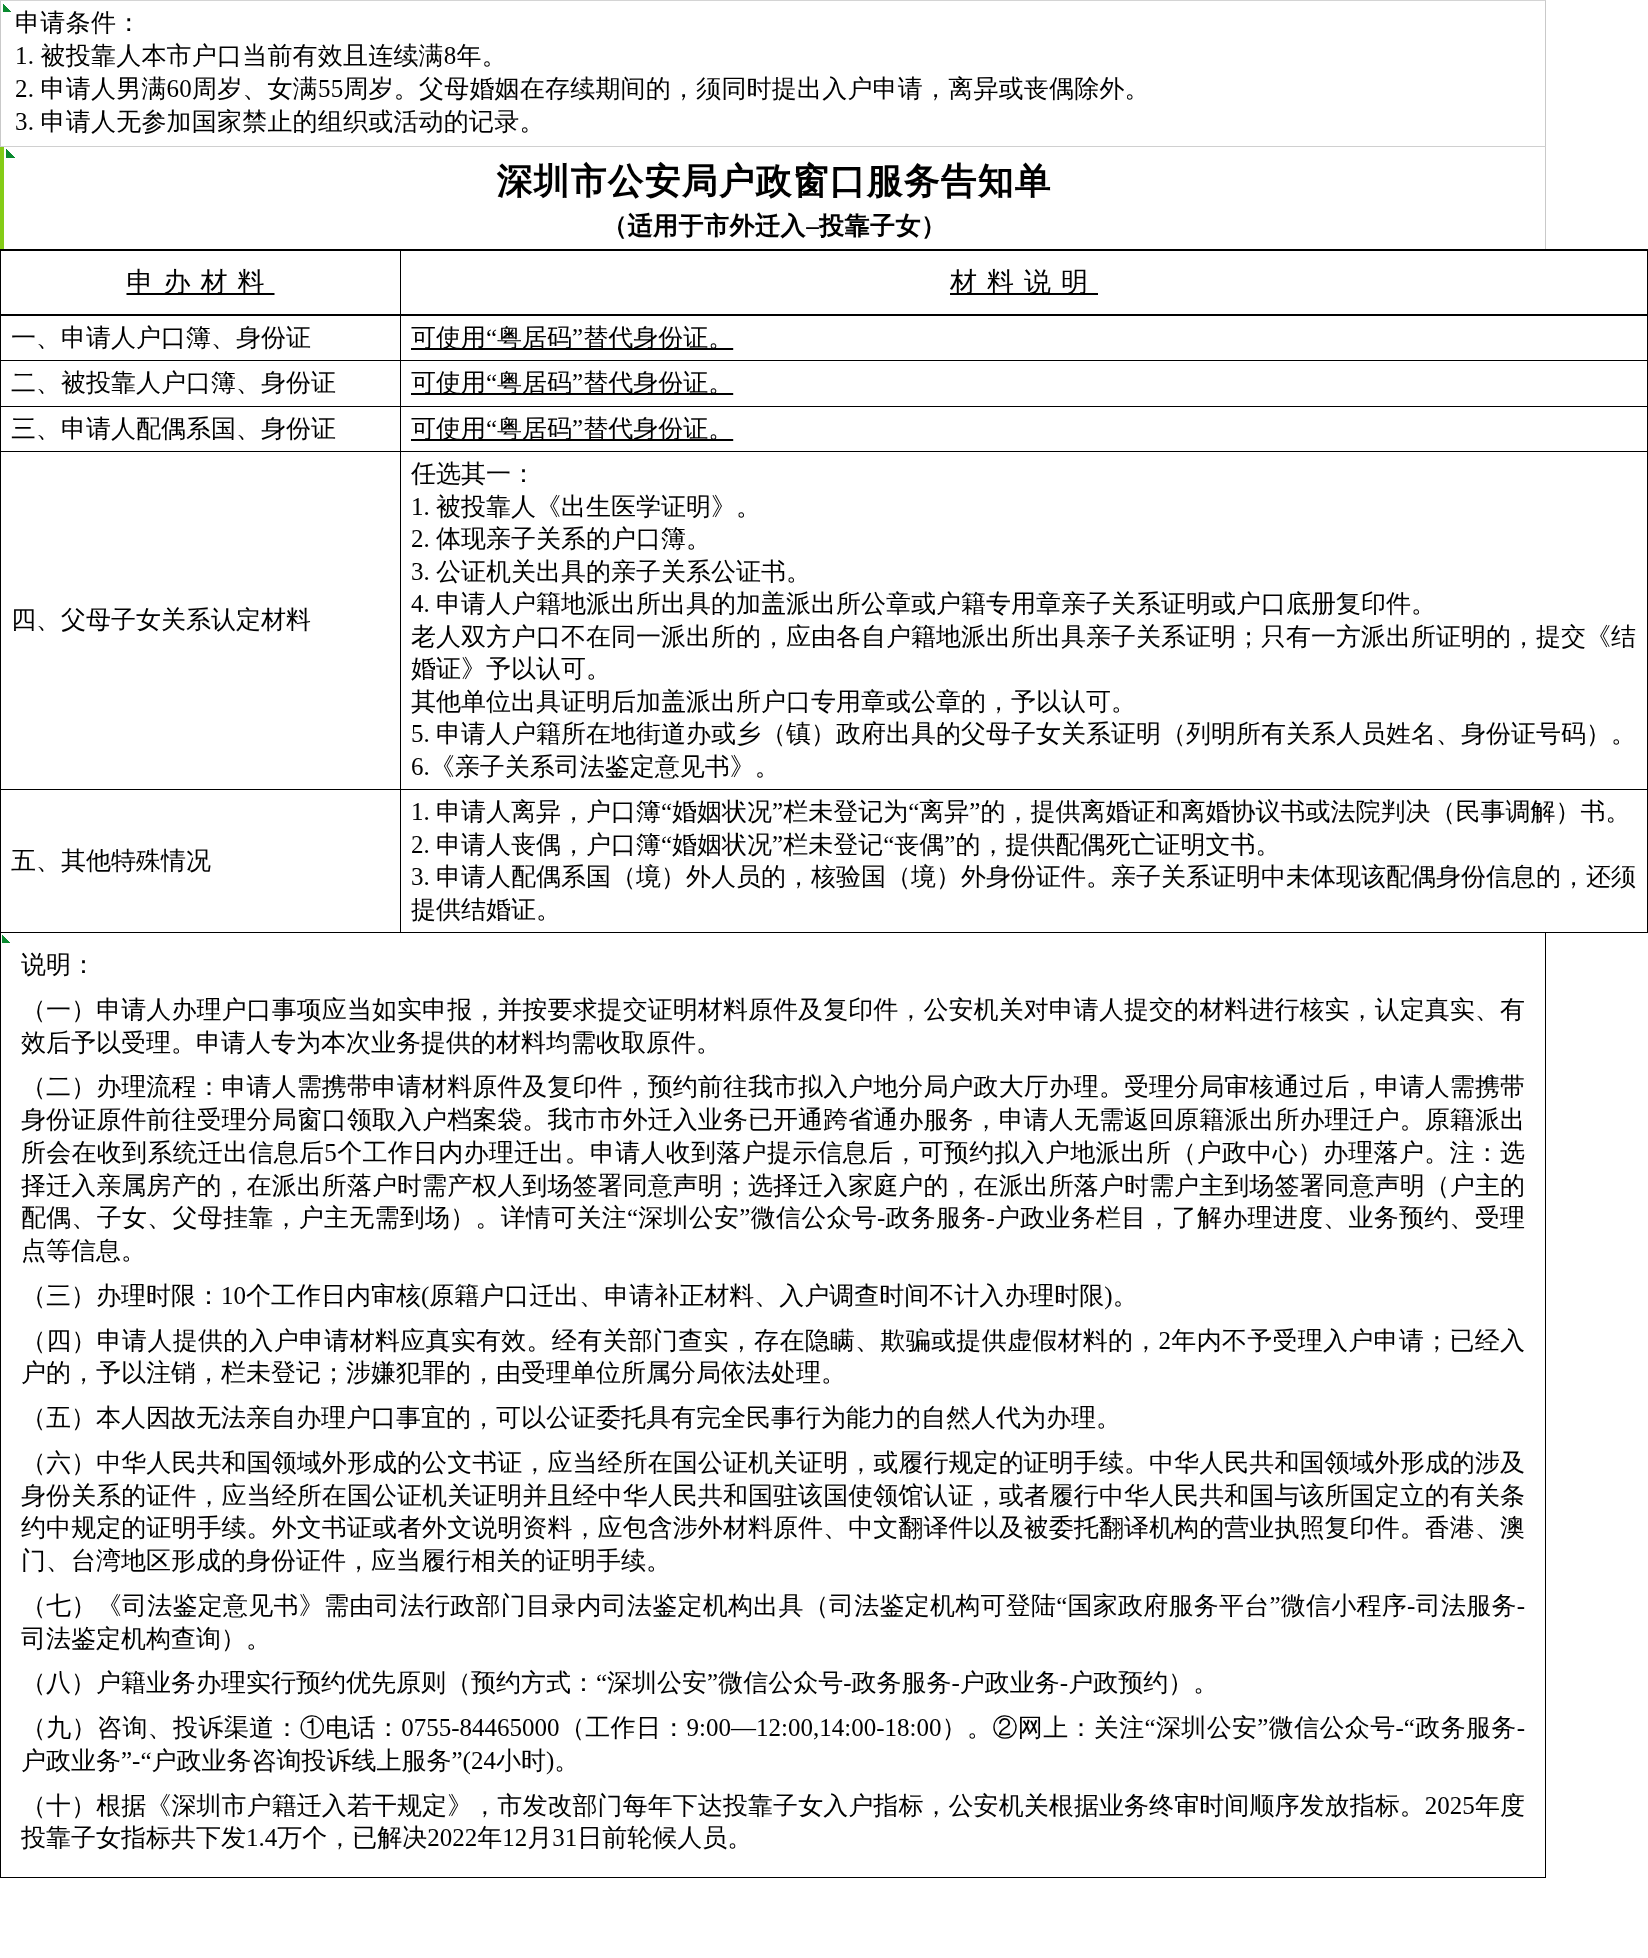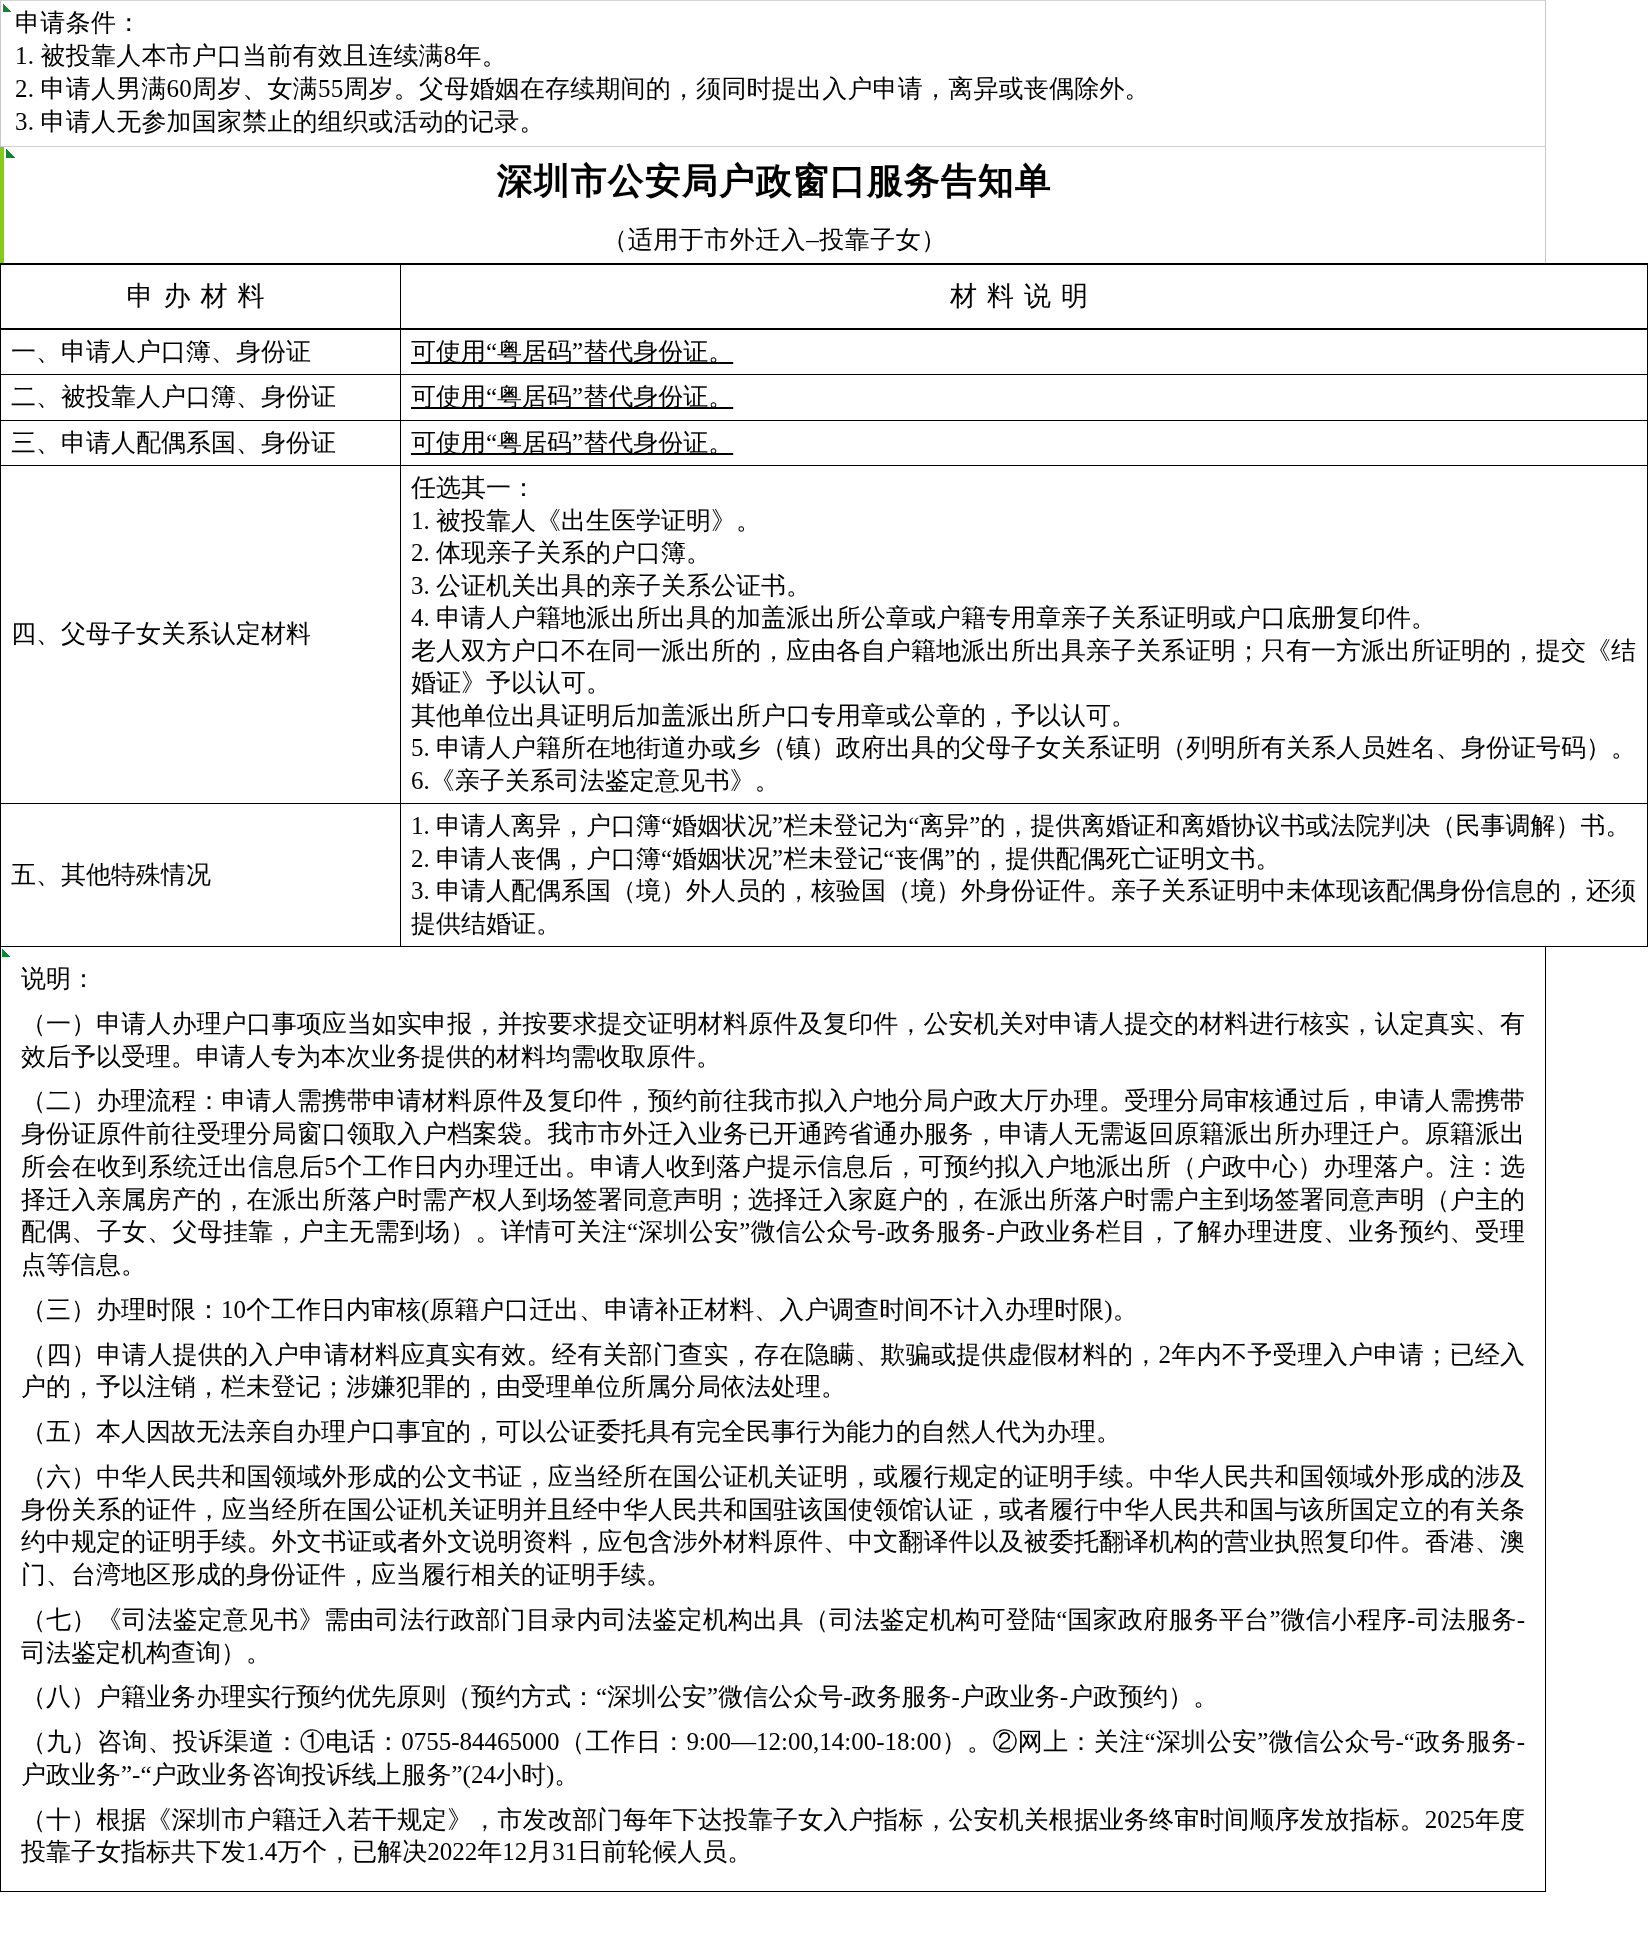--- a/index.html
+++ b/index.html
@@ -58,24 +58,24 @@
     text-align: center;
   }
   .doc-title {
     font-family: "Liberation Serif", "DejaVu Serif", serif;
     font-weight: bold;
     font-size: 36px;
     letter-spacing: 1px;
     line-height: 1.25;
   }
   .doc-subtitle {
-    font-weight: normal;
+    font-weight: bold;
     font-size: 25px;
     letter-spacing: 0.5px;
-    margin-top: 20px;
+    margin-top: 6px;
     line-height: 1.3;
   }
 
   
   table.main {
     border-collapse: collapse;
     width: 1648px;
     table-layout: fixed;
   }
   table.main td, table.main th {
@@ -87,20 +87,21 @@
     font-weight: normal;
     text-align: left;
   }
   table.main th {
     border-top-width: 2px;
     border-bottom-width: 2px;
     padding: 14px 8px;
     text-align: center;
     font-size: 27px;
     letter-spacing: 10px;
+    text-decoration: underline;
   }
   .col-a { width: 400px; }
   .col-b { width: auto; }
   td.label-cell {
     vertical-align: middle;
   }
   td.desc-cell {
     vertical-align: top;
   }
   td.desc-cell.mid { vertical-align: middle; text-decoration: underline; }

